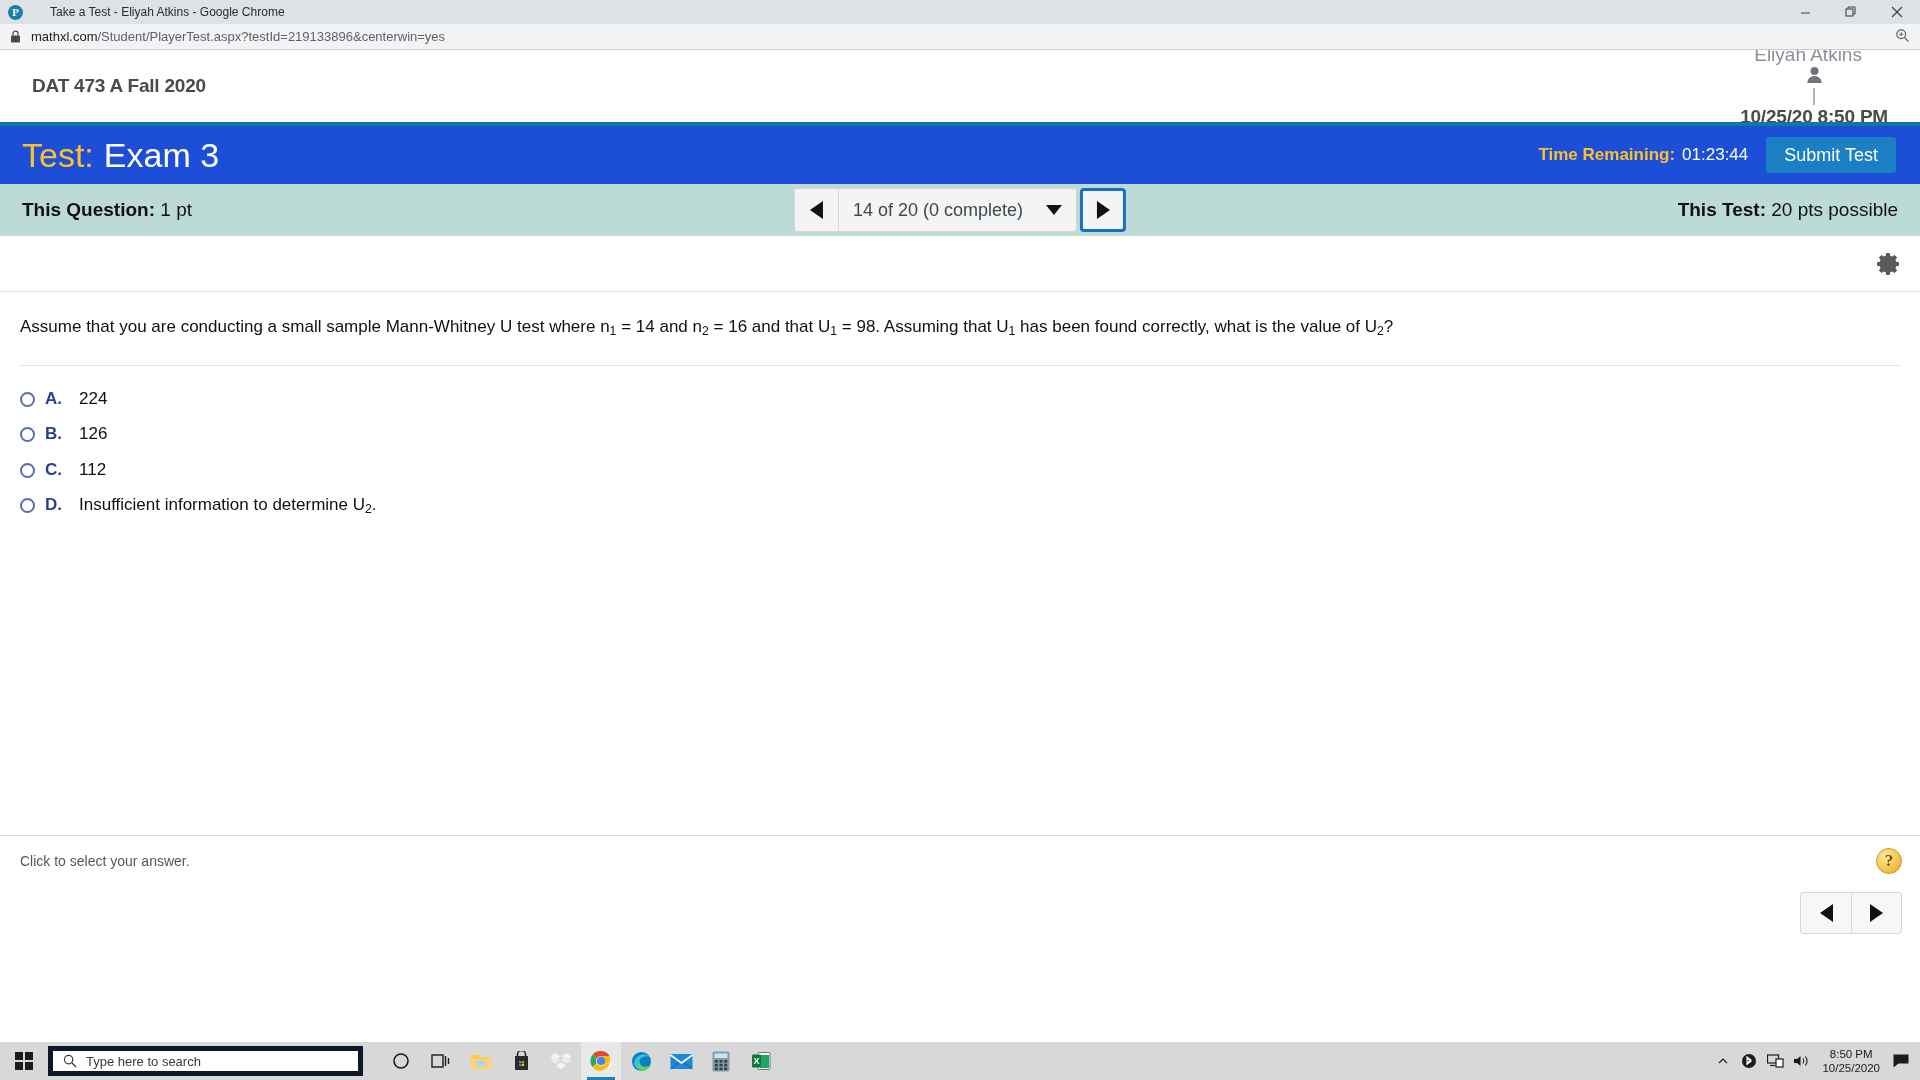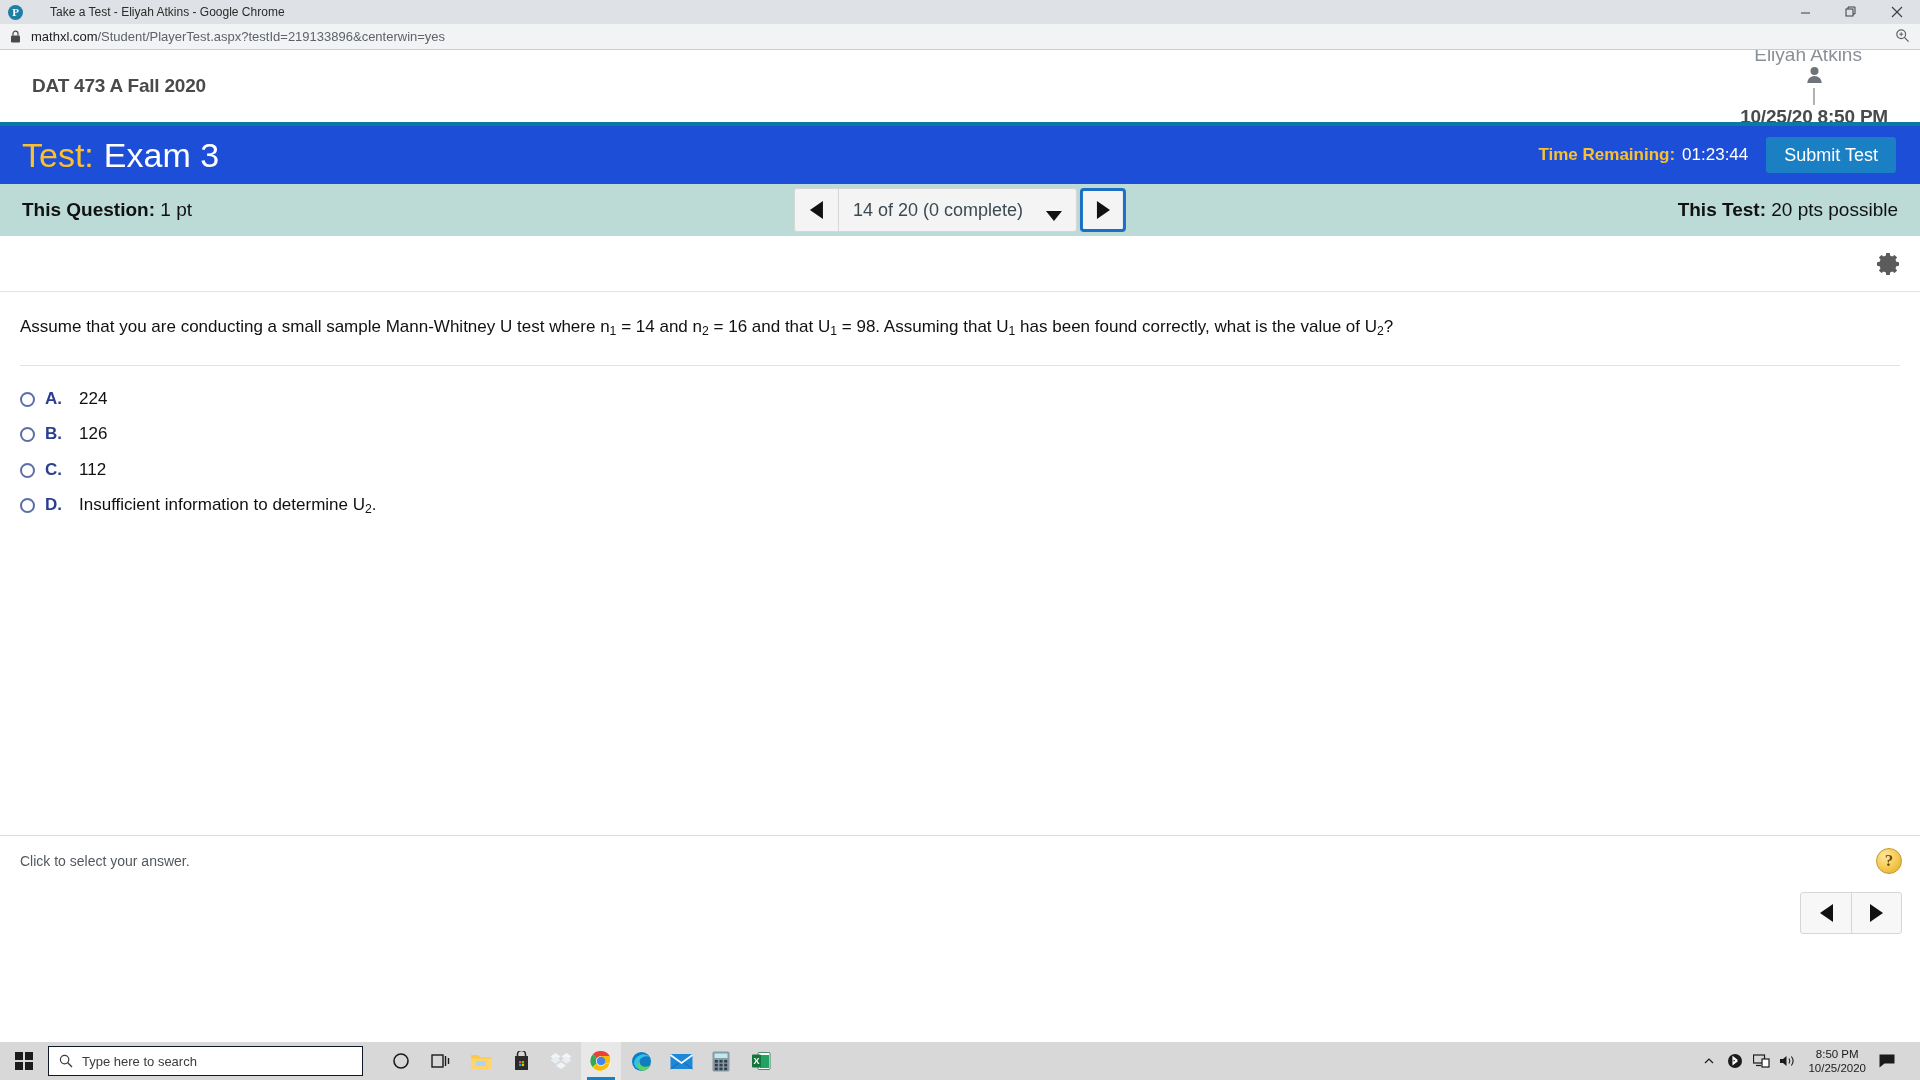--- a/index.html
+++ b/index.html
@@ -116,21 +116,21 @@
     background: #f4f4f4; border: 1px solid #d6d6d6; border-radius: 3px;
     overflow: hidden;
   }
   .qnav-prev {
     width: 44px; height: 100%;
     display: flex; align-items: center; justify-content: center;
     border-right: 1px solid #d6d6d6; cursor: pointer;
   }
   .qnav-label {
     padding: 0 14px; font-size: 18px; color: #3b4a52;
-    display: flex; align-items: flex-end; gap: 23px; cursor: pointer;
+    display: flex; align-items: center; gap: 23px; cursor: pointer;
     white-space: nowrap;
   }
   .qnav-next {
     width: 46px; height: 44px; margin-left: 3px;
     background: #f4f4f4; border: 3px solid #1b6fc4; border-radius: 4px;
     display: flex; align-items: center; justify-content: center;
     cursor: pointer;
   }
   .tri { width: 0; height: 0; }
   .tri-left  { border-top: 9px solid transparent; border-bottom: 9px solid transparent; border-right: 13px solid #111; }
@@ -206,39 +206,39 @@
     position: absolute; bottom: 0; left: 0;
     width: 1920px; height: 38px; background: #d8d8d8;
     display: flex; align-items: center;
   }
   .start-btn {
     width: 48px; height: 38px; display: flex;
     align-items: center; justify-content: center; cursor: pointer;
   }
   .search-box {
     width: 315px; height: 30px; background: #fff;
-    border: 1px solid #0f172a;
+    border: 5px solid #0f172a;
     display: flex; align-items: center; gap: 9px;
     padding: 0 10px; cursor: text;
   }
   .search-box span { font-size: 13px; color: #3b3b3b; }
   .tb-icons { display: flex; align-items: center; margin-left: 18px; gap: 0; }
   .tb-item {
     width: 40px; height: 38px; display: flex;
     align-items: center; justify-content: center; cursor: pointer;
     position: relative;
   }
   .tb-item.active { background: #e8e8e8; }
   .tb-item.active::after {
     content: ''; position: absolute; bottom: 0; left: 6px; right: 6px;
     height: 3px; background: #1b7fc4;
   }
   .tray {
     position: absolute; right: 0; height: 38px;
-    display: flex; align-items: center; gap: 0; padding-right: 20px;
+    display: flex; align-items: center; gap: 0; padding-right: 6px;
   }
   .tray-icon { width: 26px; height: 38px; display:flex; align-items:center; justify-content:center; cursor: pointer;}
   .tray-clock {
     display: flex; flex-direction: column; align-items: center;
     font-size: 11.5px; color: #1b1b1b; line-height: 1.25;
     padding: 0 8px; cursor: pointer;
   }
   .notif { width: 26px; height: 38px; display:flex; align-items:center; justify-content:center; cursor:pointer;}
 </style>
 </head>

